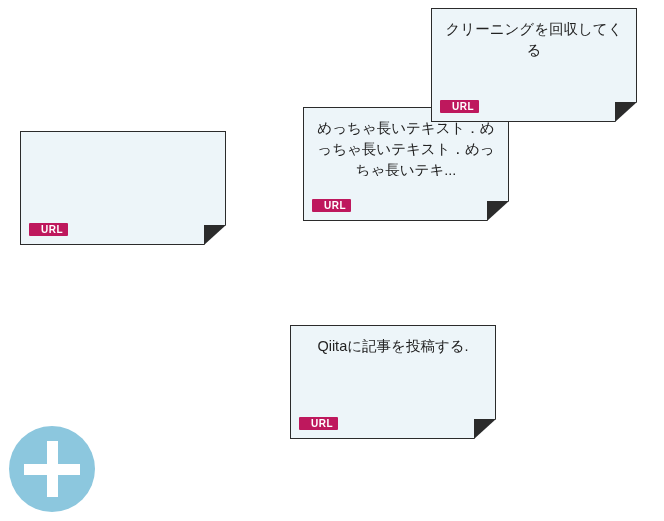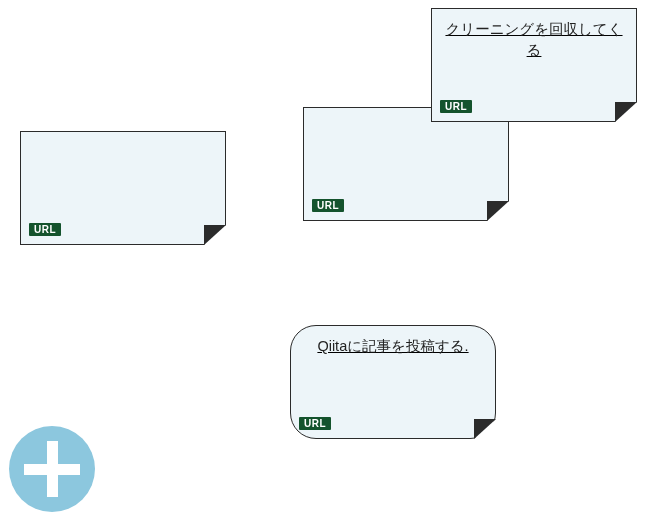--- a/index.html
+++ b/index.html
@@ -14,42 +14,41 @@
     position: relative;
   }
 
   .note {
     position: absolute;
     width: 206px;
     height: 114px;
     background: #edf5f9;
     border: 1px solid #2b2b2b;
     padding: 10px 12px 8px 12px;
-    text-decoration: underline;
   }
 
   .note-text {
     font-size: 14.5px;
     color: #222;
     text-align: center;
     line-height: 1.45;
     height: 58px;
     overflow: hidden;
     word-break: break-word;
   }
 
   .url-badge {
     position: absolute;
     left: 8px;
     bottom: 8px;
-    background: #14532d;
+    background: #be185d;
     color: #fff;
     font-size: 10px;
     font-weight: bold;
-    padding: 1px 5px 1px 5px;
+    padding: 1px 5px 1px 12px;
     letter-spacing: 0.5px;
     border-radius: 1px;
   }
 
   
   .note::after {
     content: "";
     position: absolute;
     right: -1px;
     bottom: -1px;
@@ -93,29 +92,30 @@
   .add-btn .v { width: 11px; height: 56px; }
 </style>
 </head>
 <body>
 
 <div class="note" style="left:20px; top:131px;">
   <div class="url-badge">URL</div>
 </div>
 
 <div class="note" style="left:303px; top:107px;">
+  <div class="note-text">めっちゃ長いテキスト．めっちゃ長いテキスト．めっちゃ長いテキ...</div>
   <div class="url-badge">URL</div>
 </div>
 
 <div class="note" style="left:431px; top:8px;">
   <div class="note-text">クリーニングを回収してくる</div>
   <div class="url-badge">URL</div>
 </div>
 
-<div class="note" style="left:290px; top:325px;border-radius:26px;">
+<div class="note" style="left:290px; top:325px;">
   <div class="note-text">Qiitaに記事を投稿する.</div>
   <div class="url-badge">URL</div>
 </div>
 
 <div class="add-btn">
   <span class="h"></span>
   <span class="v"></span>
 </div>
 
 </body></html>

